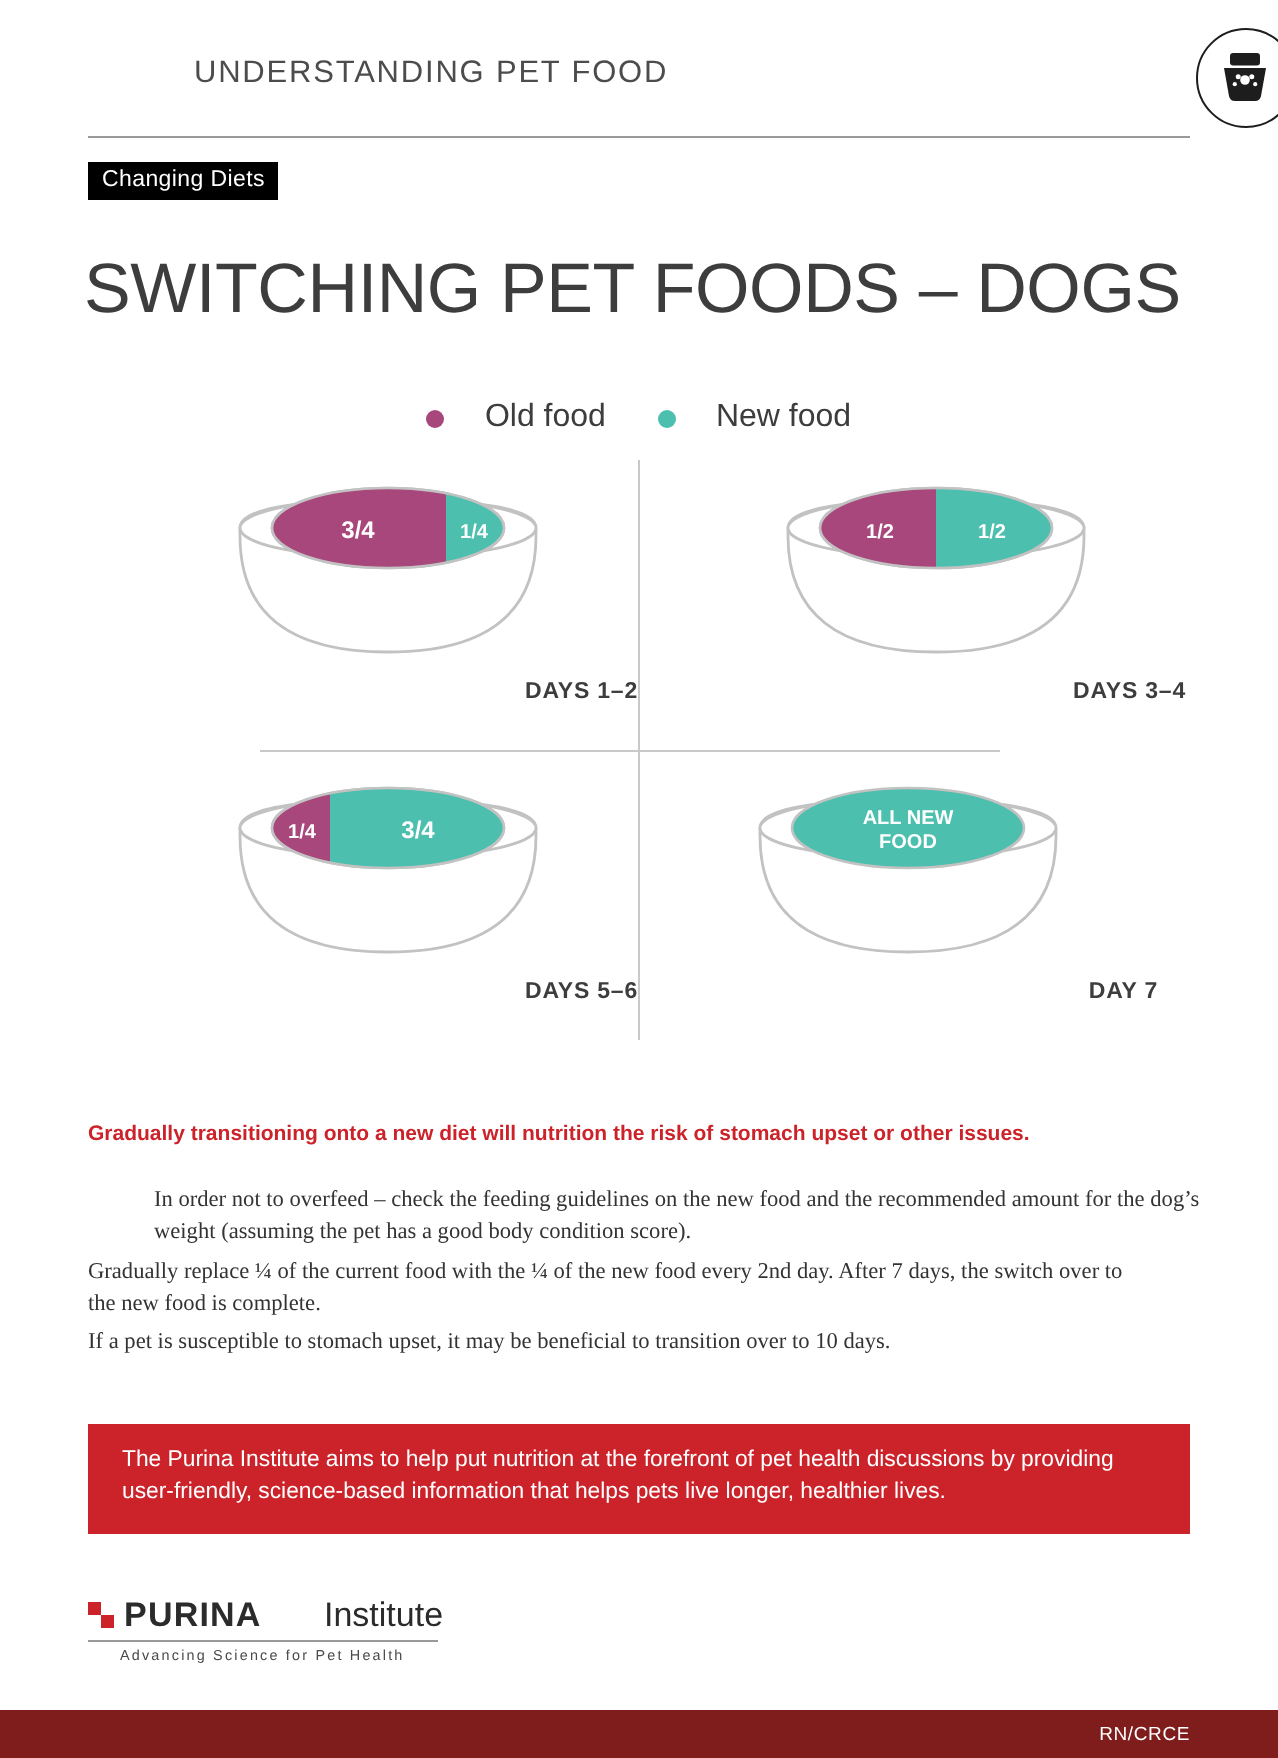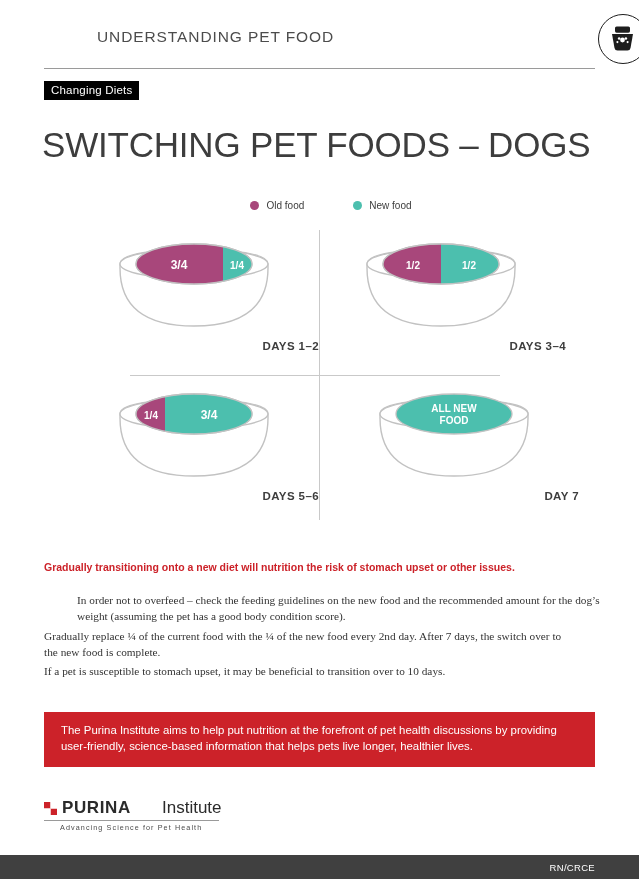--- a/index.html
+++ b/index.html
@@ -89,24 +89,23 @@
     left: 0;
     width: 639px;
     display: flex;
     justify-content: center;
     gap: 26px;
     align-items: center;
   }
   .legend-item {
     display: flex;
     align-items: center;
-    gap: 7px;
-    font-size: 10px;
+    gap: 20px;
+    font-size: 16px;
     color: #3d3d3d;
-    margin-left: 23px;
   }
   .legend-dot {
     width: 9px;
     height: 9px;
     border-radius: 50%;
     display: block;
   }
 
   
   .diagram {
@@ -131,21 +130,21 @@
     width: 370px;
     height: 1px;
     background: #c9c9c9;
   }
   .cell {
     position: absolute;
     width: 250px;
     height: 145px;
   }
   .cell.c1 { left: 25px;  top: 0px; }
-  .cell.c2 { left: 272px; top: 0px; }
+  .cell.c2 { left: 299px; top: 0px; }
   .cell.c3 { left: 25px;  top: 150px; }
   .cell.c4 { left: 285px; top: 150px; }
   .bowl-wrap {
     position: absolute;
     left: 50%;
     top: 0;
     transform: translateX(-50%);
     width: 180px;
     height: 108px;
   }
@@ -250,21 +249,21 @@
     color: #4a4a4a;
   }
 
   
   .footer {
     position: absolute;
     left: 0;
     bottom: 0;
     width: 639px;
     height: 24px;
-    background: #404040;
+    background: #7f1d1d;
   }
   .footer-code {
     position: absolute;
     right: 44px;
     top: 7px;
     font-size: 9.5px;
     color: #ffffff;
     letter-spacing: 0.3px;
   }
 

